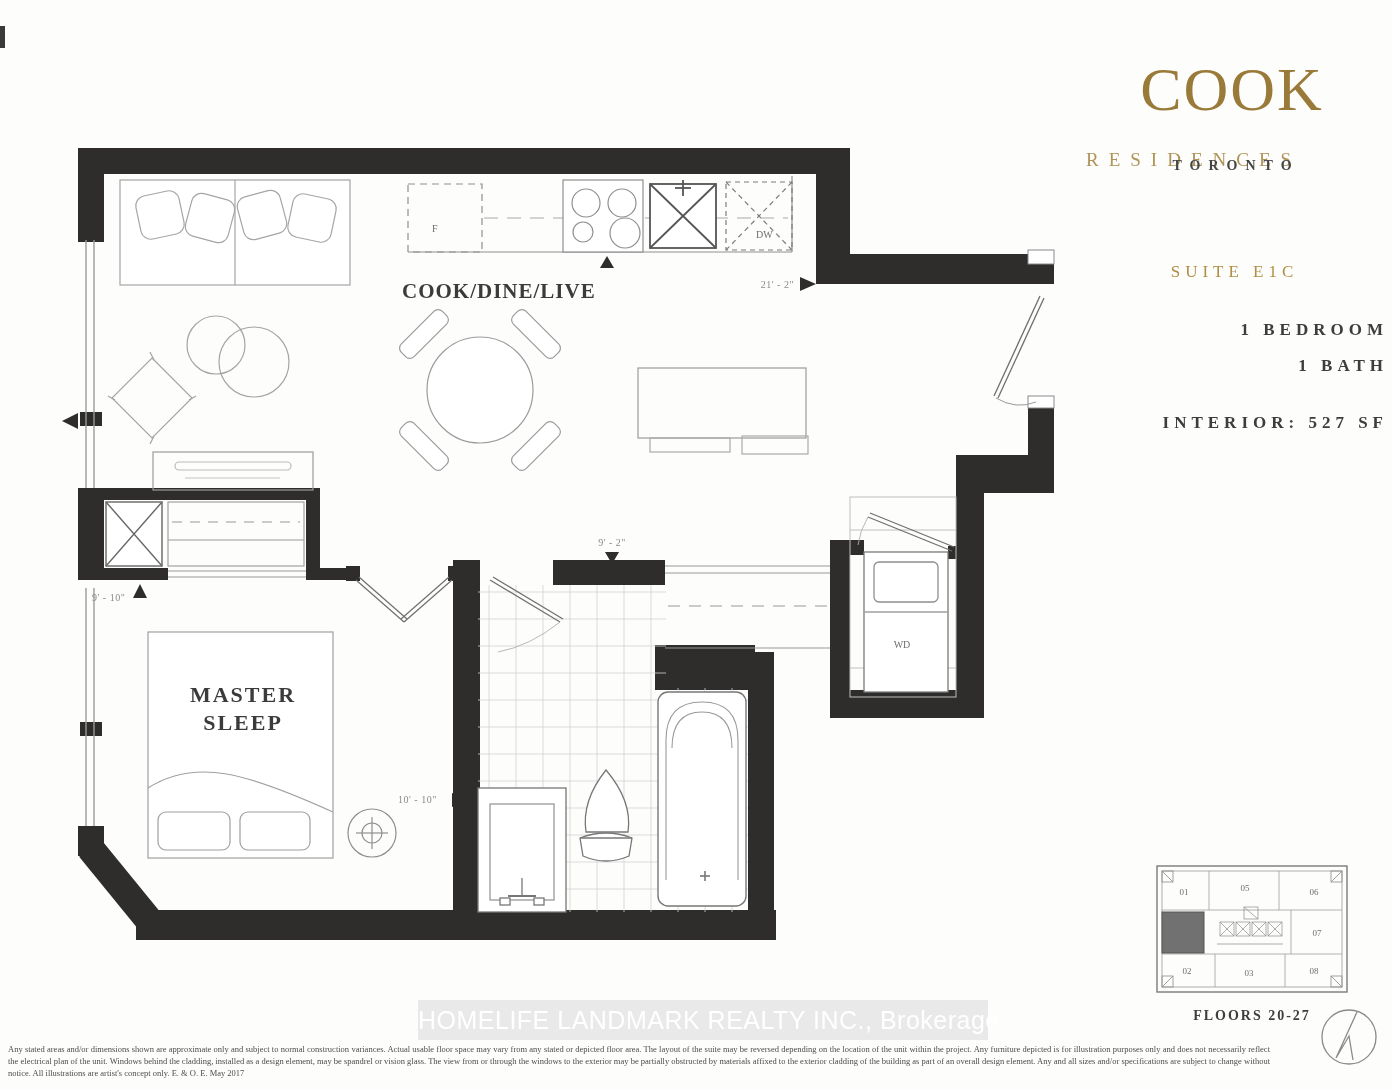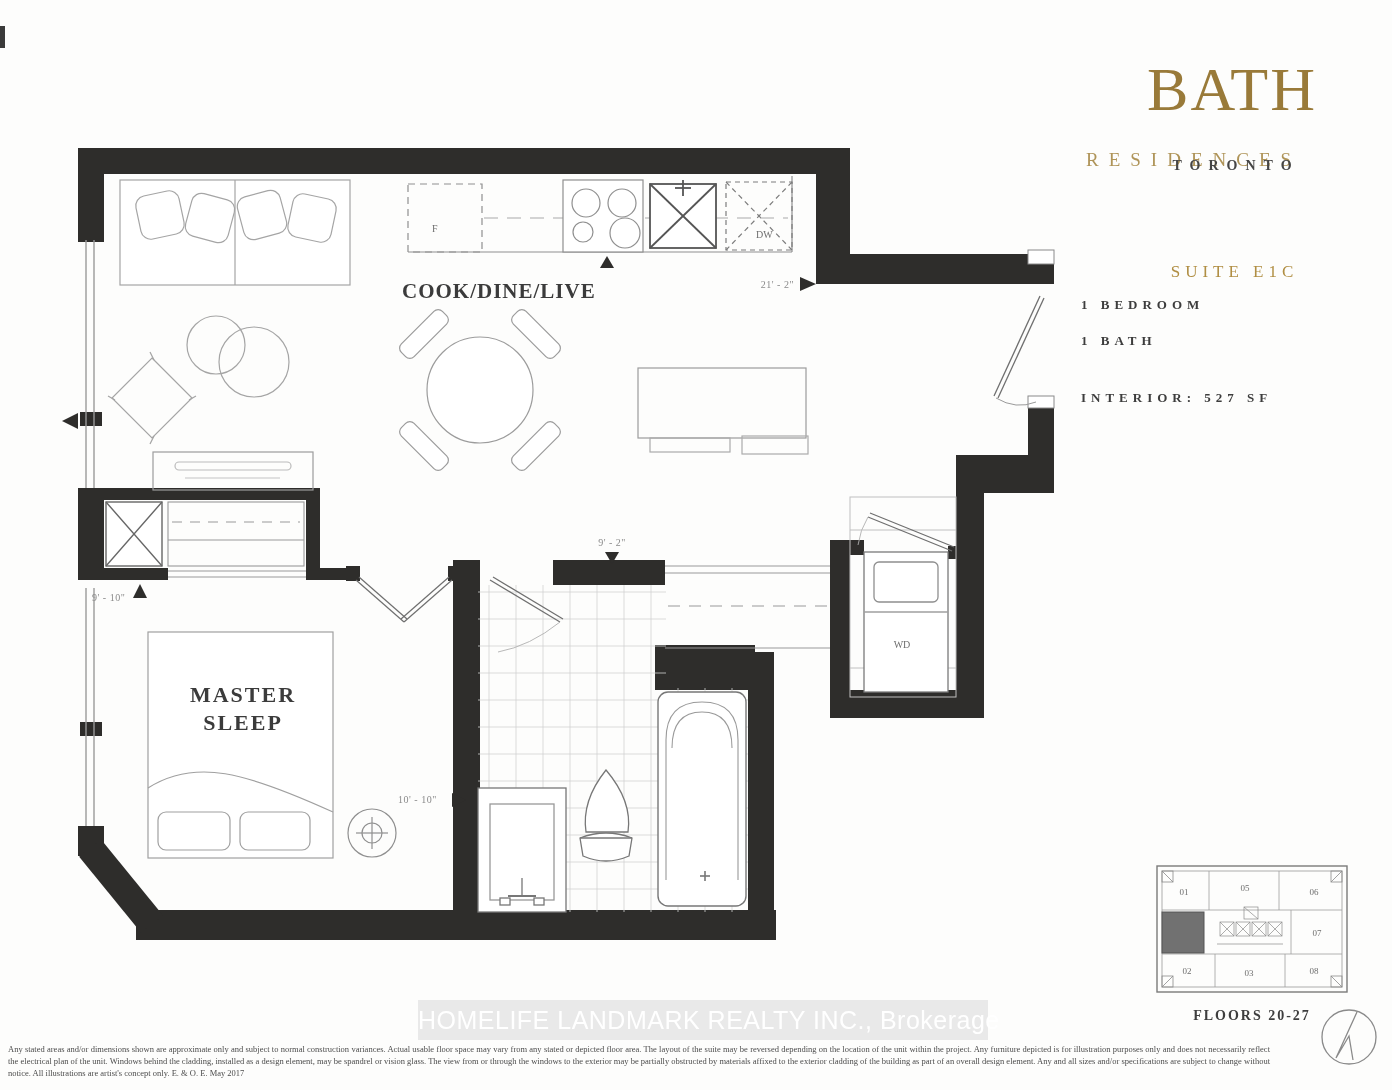--- a/index.html
+++ b/index.html
@@ -9,22 +9,22 @@
   svg{position:absolute;left:0;top:0;}
   
   .brand-logo{left:1076px;top:58px;width:312px;text-align:center;font-size:62px;line-height:62px;
       color:#997a39;letter-spacing:2px;font-weight:400;}
   .brand-sub{left:1076px;top:128px;width:312px;text-align:left;font-size:19px;color:#af9458;
       letter-spacing:10px;text-indent:10px;margin-top:21px;}
   .brand-city{left:1076px;top:158px;width:312px;text-align:center;font-size:14px;color:#454545;
       font-family:Liberation Serif, serif;font-weight:bold;letter-spacing:8px;text-indent:8px;}
   .suite-title{left:1076px;top:262px;width:312px;text-align:center;font-size:17px;color:#b08e43;
       font-weight:normal;letter-spacing:5px;text-indent:5px;}
-  .suite-line{left:1076px;width:312px;text-align:left;font-size:13px;color:#3d3d3d;
-      font-weight:bold;letter-spacing:5px;text-indent:5px;}
+  .suite-line{left:1076px;width:312px;text-align:right;font-size:17px;color:#3d3d3d;
+      font-weight:bold;letter-spacing:5px;text-indent:5px;margin-top:23px;}
   .suite-bed{top:297px;} .suite-bath{top:333px;} .suite-int{top:390px;}
   
   .watermark{left:418px;top:1000px;width:570px;height:40px;background:#e9e9e9;color:#ffffff;
       font-family:"Liberation Sans",sans-serif;font-size:25px;line-height:40px;text-align:center;
       white-space:nowrap;letter-spacing:0.5px;}
   
   .disclaimer{left:8px;top:1044px;width:1262px;margin:0;font-size:8.5px;line-height:11.8px;
       color:#4c4c4c;text-align:justify;}
   
   text{font-family:"Liberation Serif",serif;}
@@ -331,21 +331,21 @@
     <text class="kp-label" x="157" y="108" text-anchor="middle">08</text>
   </g>
   <text class="floors-label" x="1252" y="1020" text-anchor="middle">FLOORS 20-27</text>
 
   <g fill="none" stroke="#8a8a8a" stroke-width="1.3">
     <circle cx="1349" cy="1037" r="27"></circle>
     <path d="M1357,1012 L1336,1058 L1349,1036 L1353,1060"></path>
   </g>
 </svg>
 
-  <div class="abs brand-logo">BATH</div>
+  <div class="abs brand-logo">COOK</div>
   <div class="abs brand-sub">RESIDENCES</div>
   <div class="abs brand-city">TORONTO</div>
   <div class="abs suite-title">SUITE E1C</div>
   <div class="abs suite-line suite-bed">1 BEDROOM</div>
   <div class="abs suite-line suite-bath">1 BATH</div>
   <div class="abs suite-line suite-int">INTERIOR: 527 SF</div>
 
   <div class="abs watermark">HOMELIFE LANDMARK REALTY INC., Brokerage</div>
 
   <p class="abs disclaimer">Any stated areas and/or dimensions shown are approximate only and subject to normal construction variances. Actual usable floor space may vary from any stated or depicted floor area. The layout of the suite may be reversed depending on the location of the unit within the project. Any furniture depicted is for illustration purposes only and does not necessarily reflect the electrical plan of the unit. Windows behind the cladding, installed as a design element, may be spandrel or vision glass. The view from or through the windows to the exterior may be partially obstructed by materials affixed to the exterior cladding of the building as part of an overall design element. Any and all sizes and/or specifications are subject to change without notice. All illustrations are artist's concept only. E. &amp; O. E. May 2017</p>

